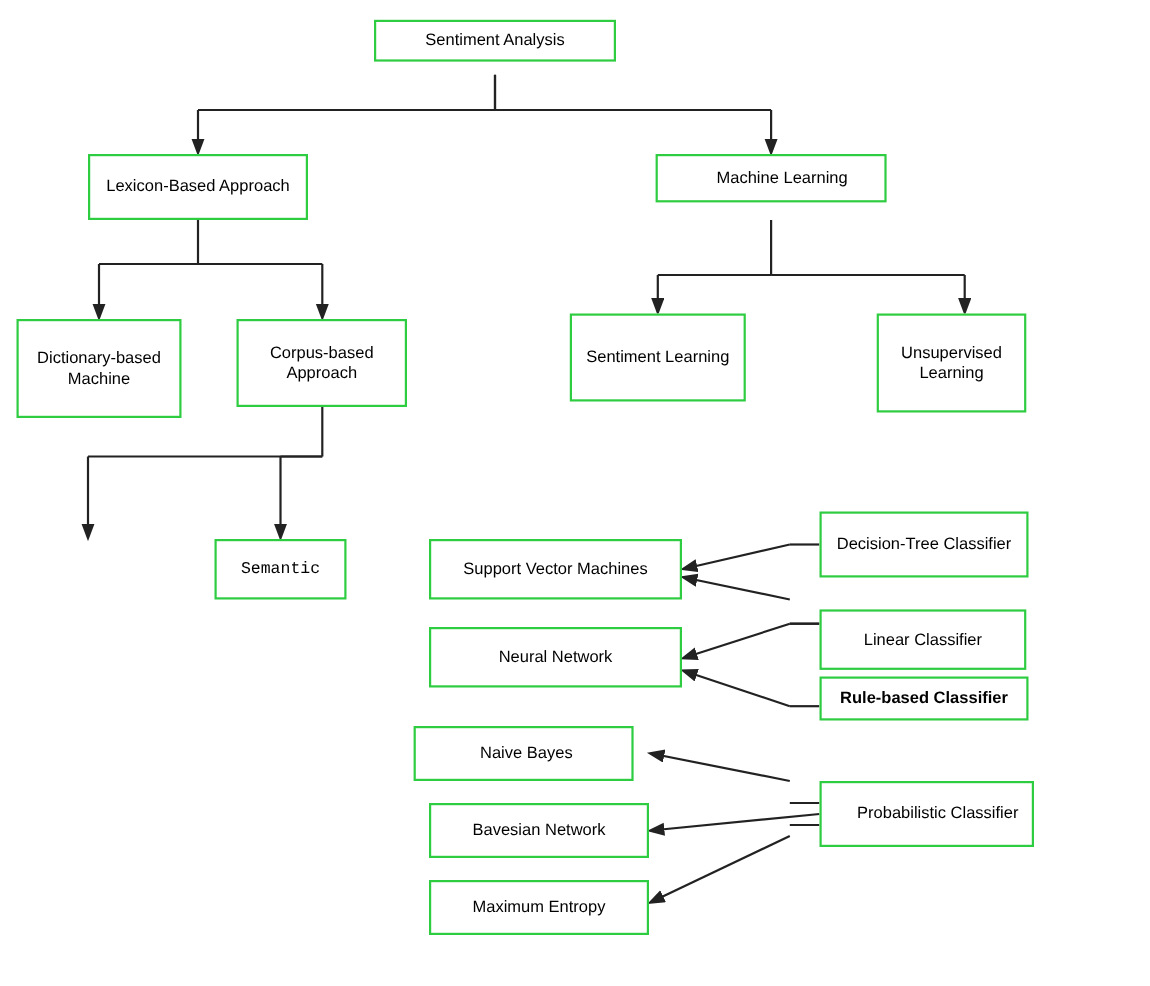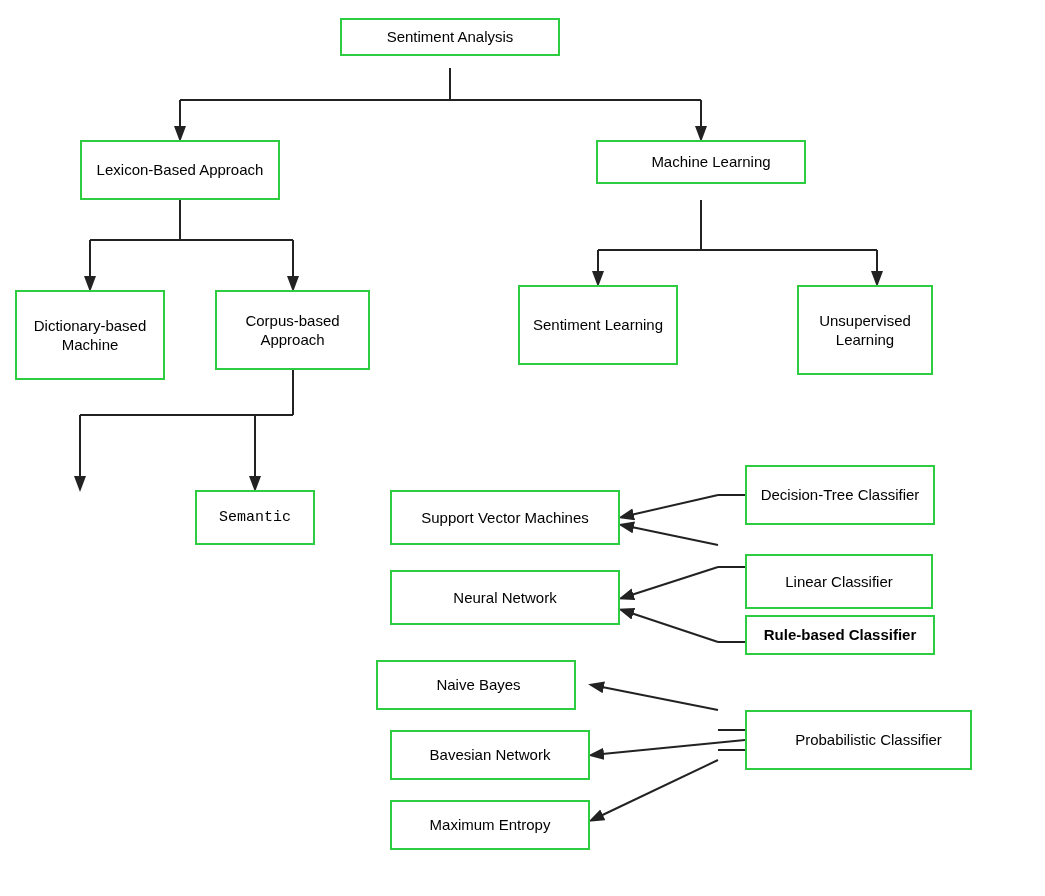--- a/index.html
+++ b/index.html
@@ -133,15 +133,15 @@
   <div class="node" style="left:745px; top:540px; width:188px; height:55px;margin-top:14px;">Linear Classifier</div>
 
   <div class="node" style="left:745px; top:615px; width:190px; height:40px;font-weight:bold;">Rule-based Classifier</div>
 
   <div class="node" style="left:376px; top:660px; width:200px; height:50px;padding-left:13px;">Naive Bayes</div>
 
   <div class="node" style="left:390px; top:730px; width:200px; height:50px;">Bavesian Network</div>
 
   <div class="node" style="left:390px; top:800px; width:200px; height:50px;">Maximum Entropy</div>
 
-  <div class="node" style="left:745px; top:710px; width:227px; height:60px;padding-left:28px;">Probabilistic Classifier</div>
+  <div class="node" style="left:745px; top:710px; width:195px; height:60px;padding-left:28px;">Probabilistic Classifier</div>
 
 </div>
 
 </body></html>

